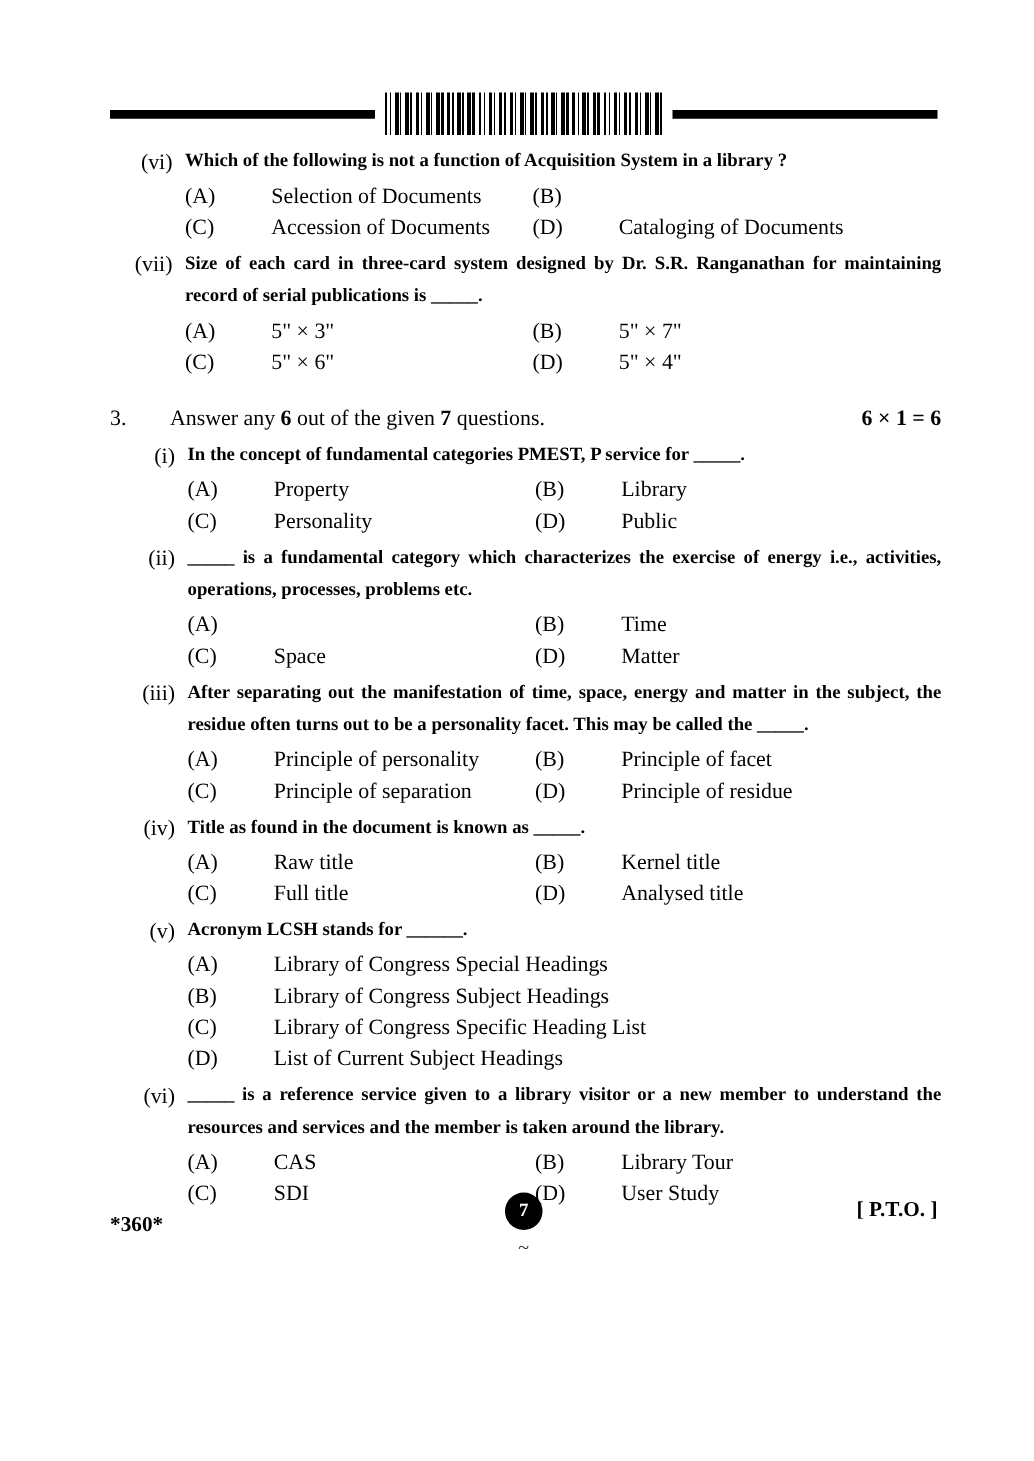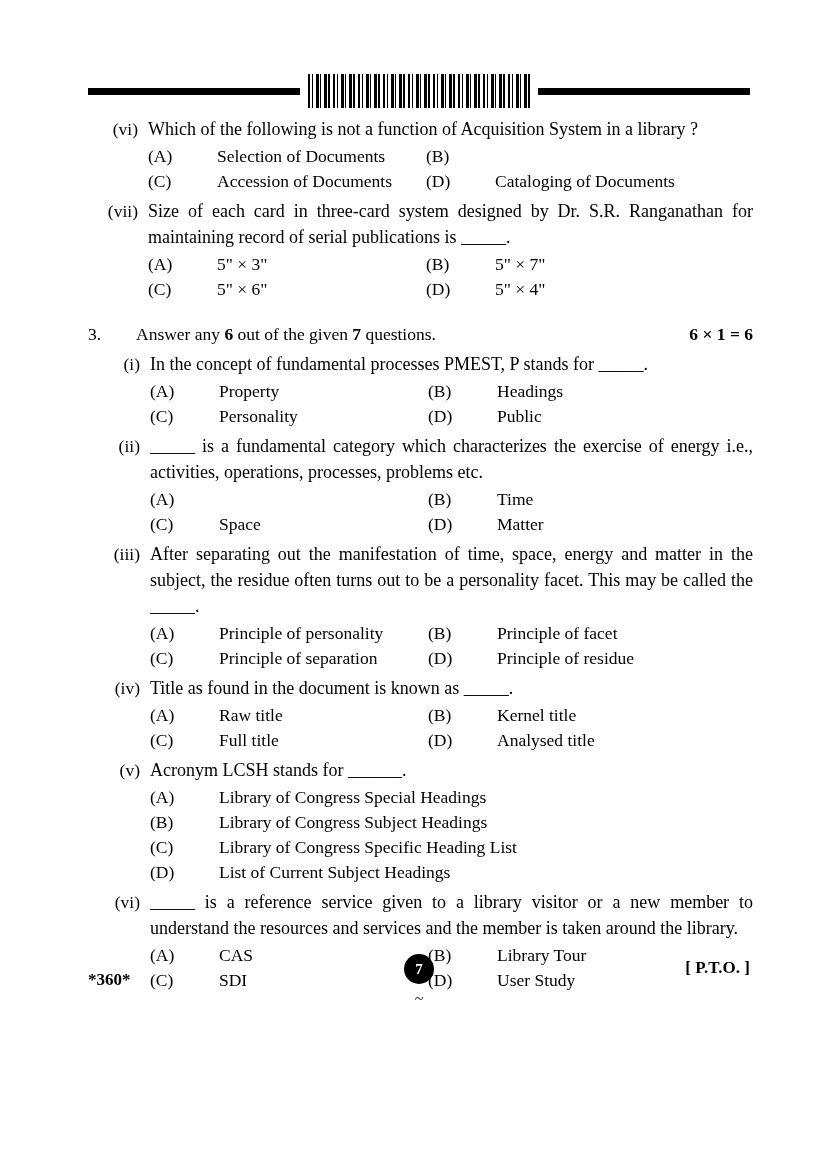--- a/index.html
+++ b/index.html
@@ -70,23 +70,24 @@
   .roman {
     width: 50px;
     flex: 0 0 50px;
     text-align: right;
     padding-right: 10px;
     font-size: 17.5px;
     line-height: 26px;
   }
   .qtext {
     flex: 1 1 auto;
-    font-size: 18px;
+    font-size: 15px;
     line-height: 26px;
     text-align: justify;
+    font-weight: bold;
   }
   .qtext.nojust { text-align: left; }
 
   
   .opts {
     margin-left: 60px;
     margin-top: 1px;
     margin-bottom: 4px;
   }
   .opts-row {
@@ -260,31 +261,31 @@
       <div class="num">3.</div>
       <div class="stext"><span>Answer any </span><span class="b">6</span><span> out of the given </span><span class="b">7</span><span> questions.</span></div>
       <div class="marks">6 × 1 = 6</div>
     </div>
 
     <div class="q3">
 
       <div>
         <div class="qrow">
           <div class="roman">(i)</div>
-          <div class="qtext nojust">In the concept of fundamental processes PMEST, P stands for _____.</div>
+          <div class="qtext nojust">In the concept of fundamental categories PMEST, P service for _____.</div>
         </div>
         <div class="opts cols-b">
           <div class="opts-row">
             <div class="opt">
               <span class="lbl">(A)</span>
               <span class="val">Property</span>
             </div>
             <div class="opt">
               <span class="lbl">(B)</span>
-              <span class="val">Headings</span>
+              <span class="val">Library</span>
             </div>
           </div>
           <div class="opts-row">
             <div class="opt">
               <span class="lbl">(C)</span>
               <span class="val">Personality</span>
             </div>
             <div class="opt">
               <span class="lbl">(D)</span>
               <span class="val">Public</span>

